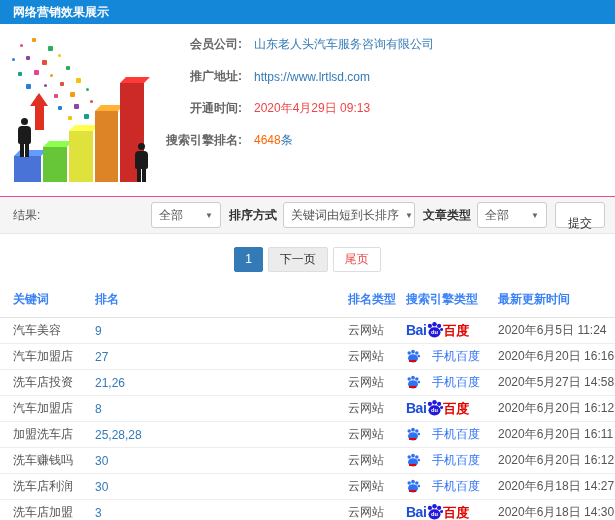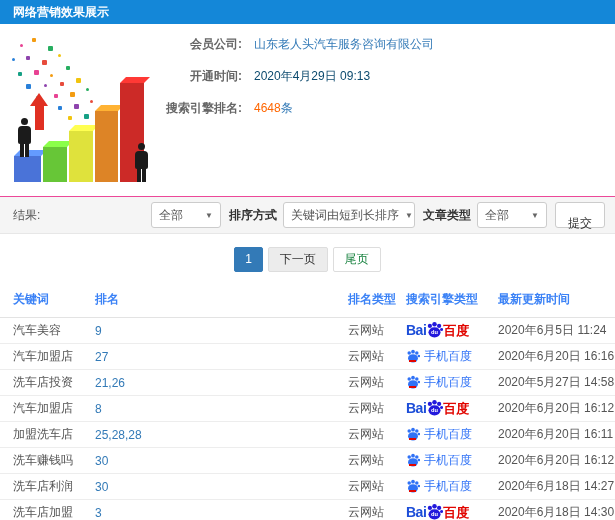--- a/index.html
+++ b/index.html
@@ -32,21 +32,21 @@
   .person .legs { width: 9px; height: 13px; margin: 0 auto;
     background: linear-gradient(to right, #1b1b1b 40%, #fff 40%, #fff 60%, #1b1b1b 60%); }
   .person.p1 { left: 16px; bottom: 35px; }
   .person.p2 { left: 133px; bottom: 10px; }
   .confetti { position: absolute; left: 0; top: 0; width: 110px; height: 100px; }
   .dot { position: absolute; width: 4px; height: 4px; border-radius: 1px; }
   .info-fields { position: absolute; left: 150px; top: 12px; right: 10px; }
   .ifield { display: flex; align-items: center; margin-bottom: 15px; }
   .ilabel { width: 92px; text-align: right; color: #666; font-weight: bold; margin-right: 12px; white-space: nowrap; }
   .link { color: #337ab7; text-decoration: none; cursor: pointer; }
-  .plain { color: #0c4a6e; }
+  .plain { color: #ef4444; }
   .hl-num { color: #ff6600; }
   .hl-suffix { color: #337ab7; }
   
   .filterbar { height: 38px; background: #f5f5f5; border-top: 1px solid #ec4899;
     border-bottom: 1px solid #e7e7e7; display: flex; align-items: center; padding: 0 10px; }
   .result-label { color: #555; margin-right: auto; padding-left: 3px; }
   .flabel { font-weight: bold; color: #333; margin: 0 6px 0 8px; white-space: nowrap; }
   .fselect { background: #fff; border: 1px solid #ccc; border-radius: 3px; height: 26px;
     display: flex; align-items: center; justify-content: space-between; padding: 0 7px;
     color: #555; cursor: pointer; white-space: nowrap; }
@@ -55,33 +55,33 @@
   .w-l { width: 132px; }
   .submit-btn { height: 22px; background: #fff; border: 1px solid #ccc; border-radius: 3px;
     padding: 12px 12px; color: #333; margin-left: 8px; font-size: 12px; cursor: pointer;
     font-family: inherit; }
   
   .pager { display: flex; justify-content: center; gap: 5px; padding: 13px 0 9px; }
   .pbtn { height: 25px; line-height: 23px; padding: 0 11px; border: 1px solid #ddd;
     border-radius: 2px; background: #fff; cursor: pointer; }
   .pbtn.active { background: #337ab7; border-color: #337ab7; color: #fff; padding: 0 10px; }
   .pbtn.next { background: #ececec; color: #333; }
-  .pbtn.last { color: #15803d; }
+  .pbtn.last { color: #ef4444; }
   
   table { width: 100%; border-collapse: collapse; font-size: 12px; table-layout: fixed; }
   th { color: #3b82f6; text-align: left; font-weight: bold; padding: 10px 0 9px;
     border-bottom: 1px solid #e3e3e3; }
   td { padding: 0; height: 26px; border-bottom: 1px solid #ededed; color: #555; }
   th:first-child, td:first-child { padding-left: 13px; }
   .c-rank { color: #337ab7; cursor: pointer; }
   .bd-bai { color: #1d4ed8; font-weight: bold; font-size: 14px; letter-spacing: -0.5px; }
   .bd-du { color: #e10601; font-weight: bold; font-size: 13px; }
   .mbd-ic { position: relative; display: inline-block; }
   .mbd-ic::after { content: ""; position: absolute; left: 3px; bottom: 1px; width: 7px; height: 2px; background: #e10601; }
-  .mbd-t { color: #3072f6; margin-left: 4px; }
+  .mbd-t { color: #3072f6; margin-left: 12px; }
 </style>
 </head>
 <body>
 
 <div class="page">
 
   <div class="topbar">网络营销效果展示</div>
 
   <div class="info">
     <div class="clipart">
@@ -129,20 +129,24 @@
           <div class="legs"></div>
       </div>
     </div>
 
     <div class="info-fields">
       <div class="ifield">
         <span class="ilabel">会员公司:</span>
         <a class="link">山东老人头汽车服务咨询有限公司</a>
       </div>
       <div class="ifield">
+        <span class="ilabel">推广地址:</span>
+        <a class="link">https://www.lrtlsd.com</a>
+      </div>
+      <div class="ifield">
         <span class="ilabel">开通时间:</span>
         <span class="plain">2020年4月29日 09:13</span>
       </div>
       <div class="ifield">
         <span class="ilabel">搜索引擎排名:</span>
         <span>
           <span class="hl-num">4648</span><span class="hl-suffix">条</span>
         </span>
       </div>
     </div>

